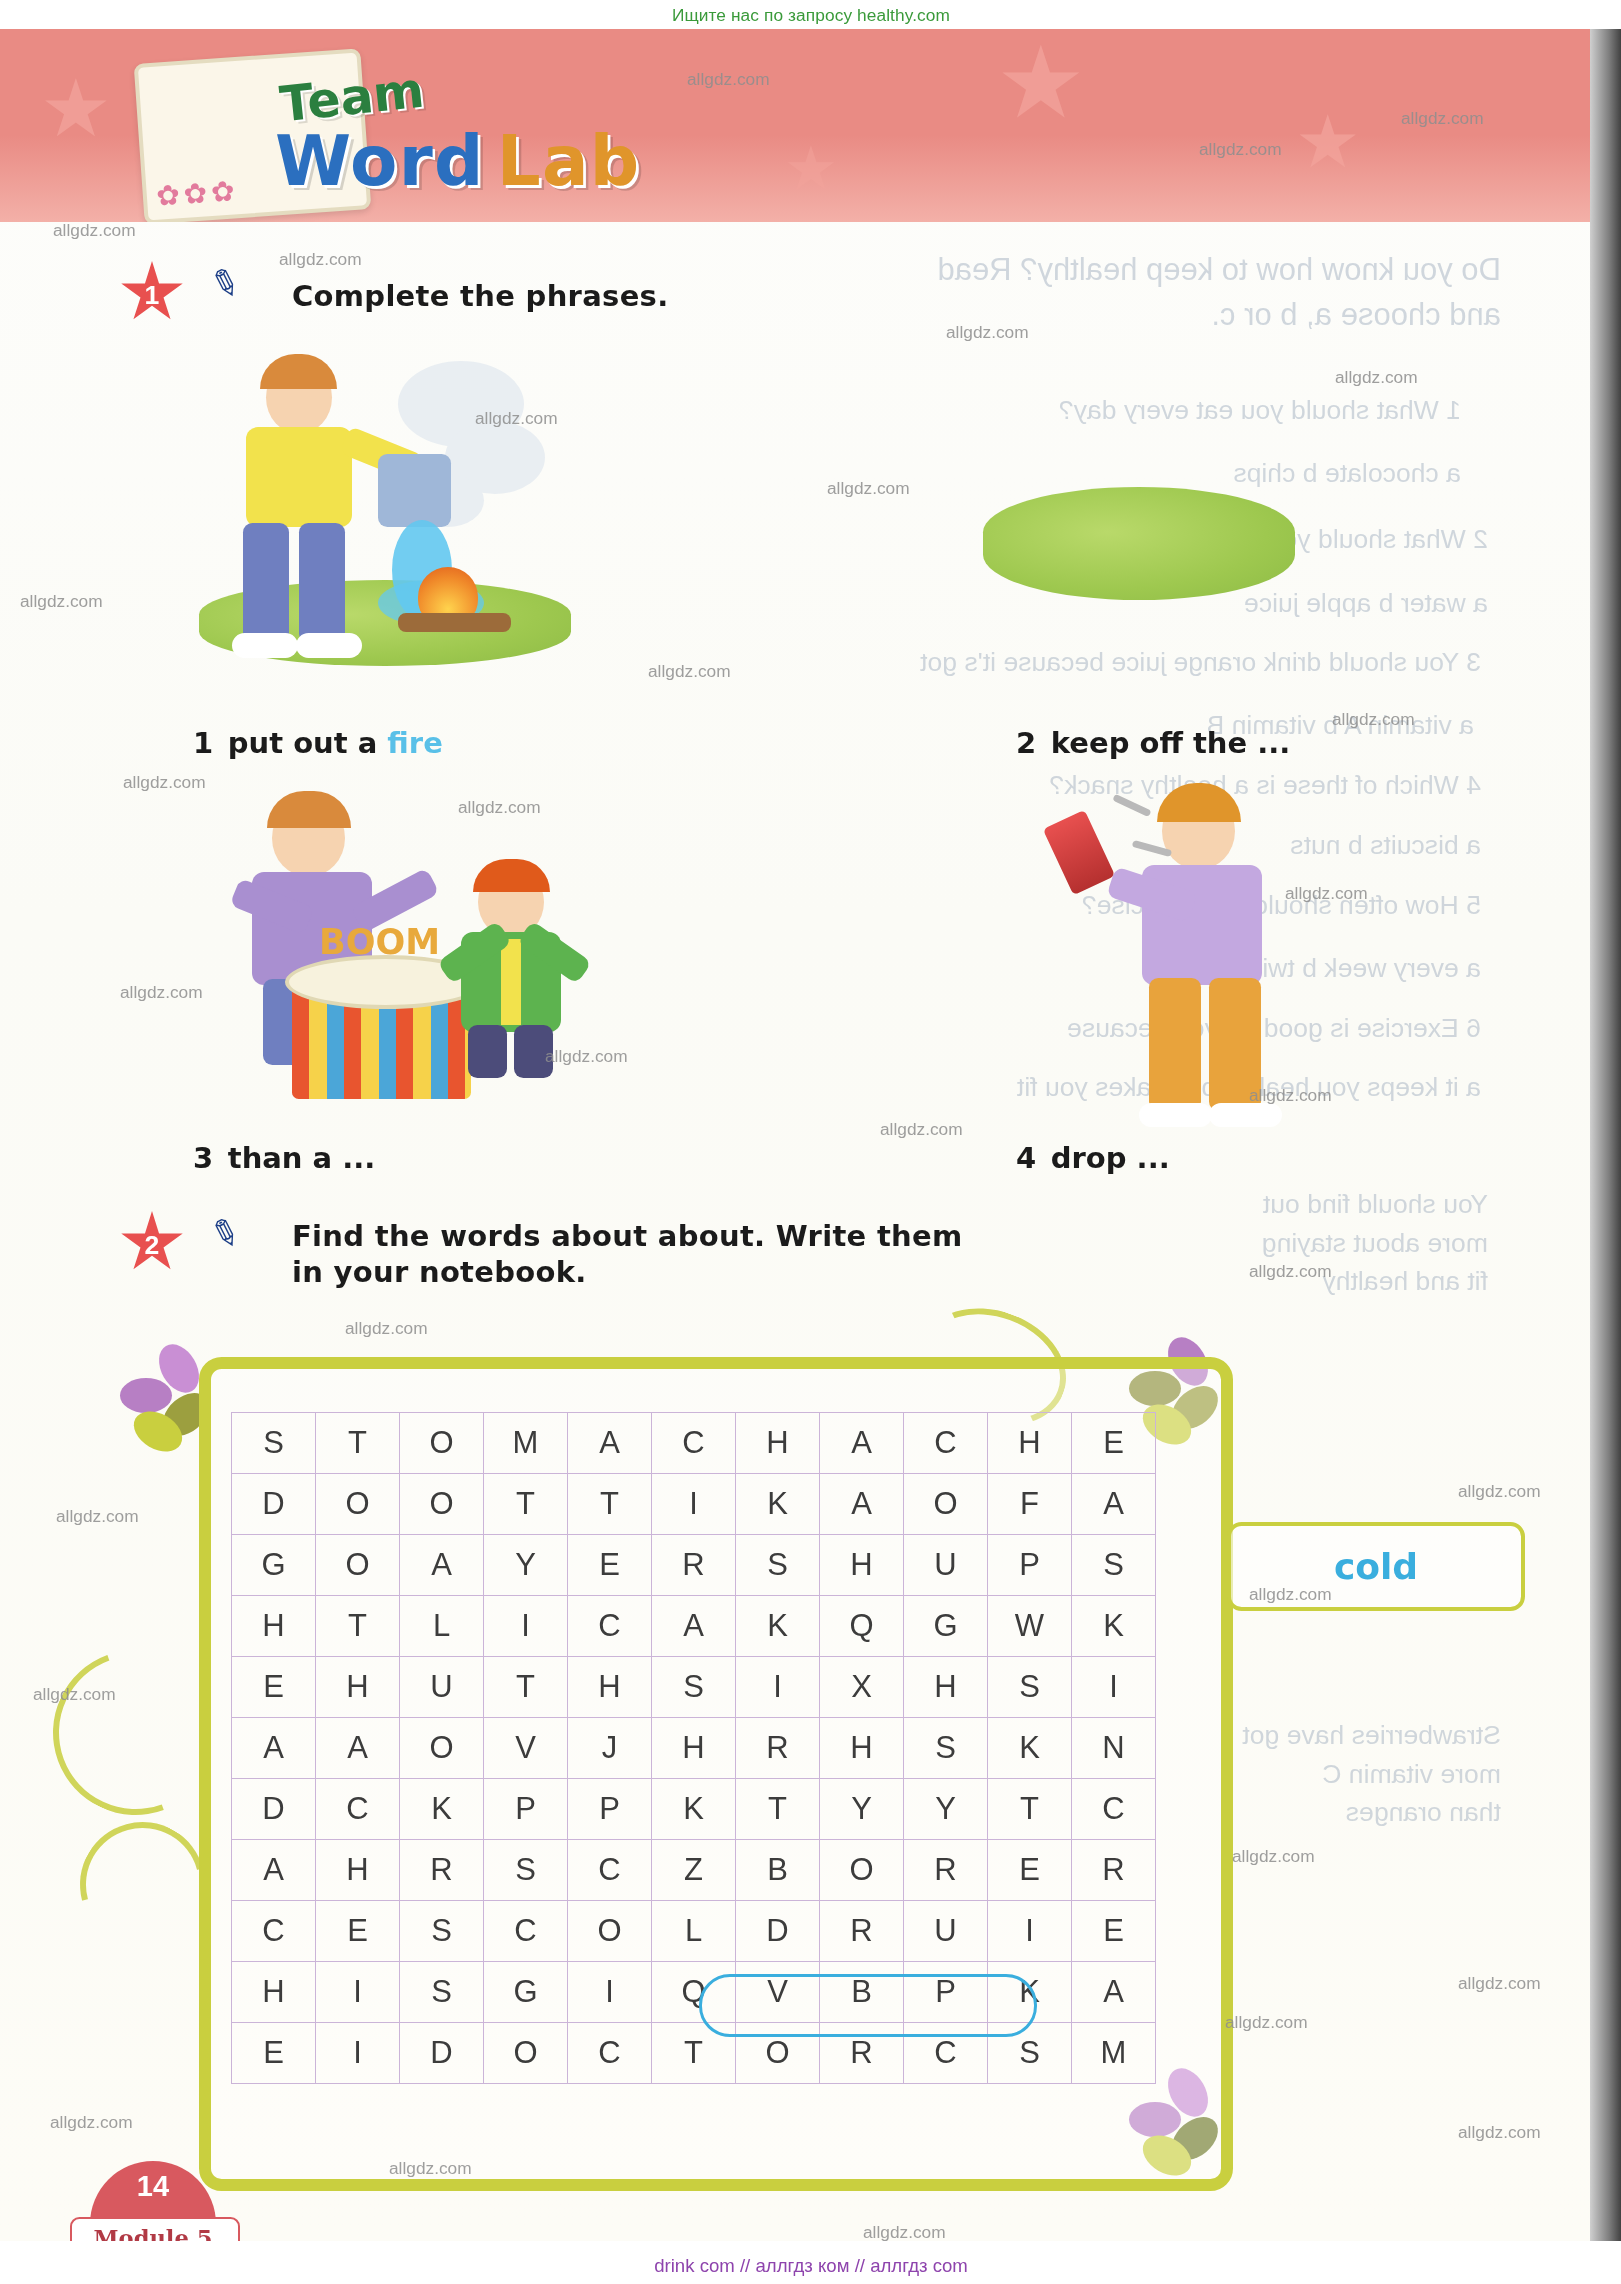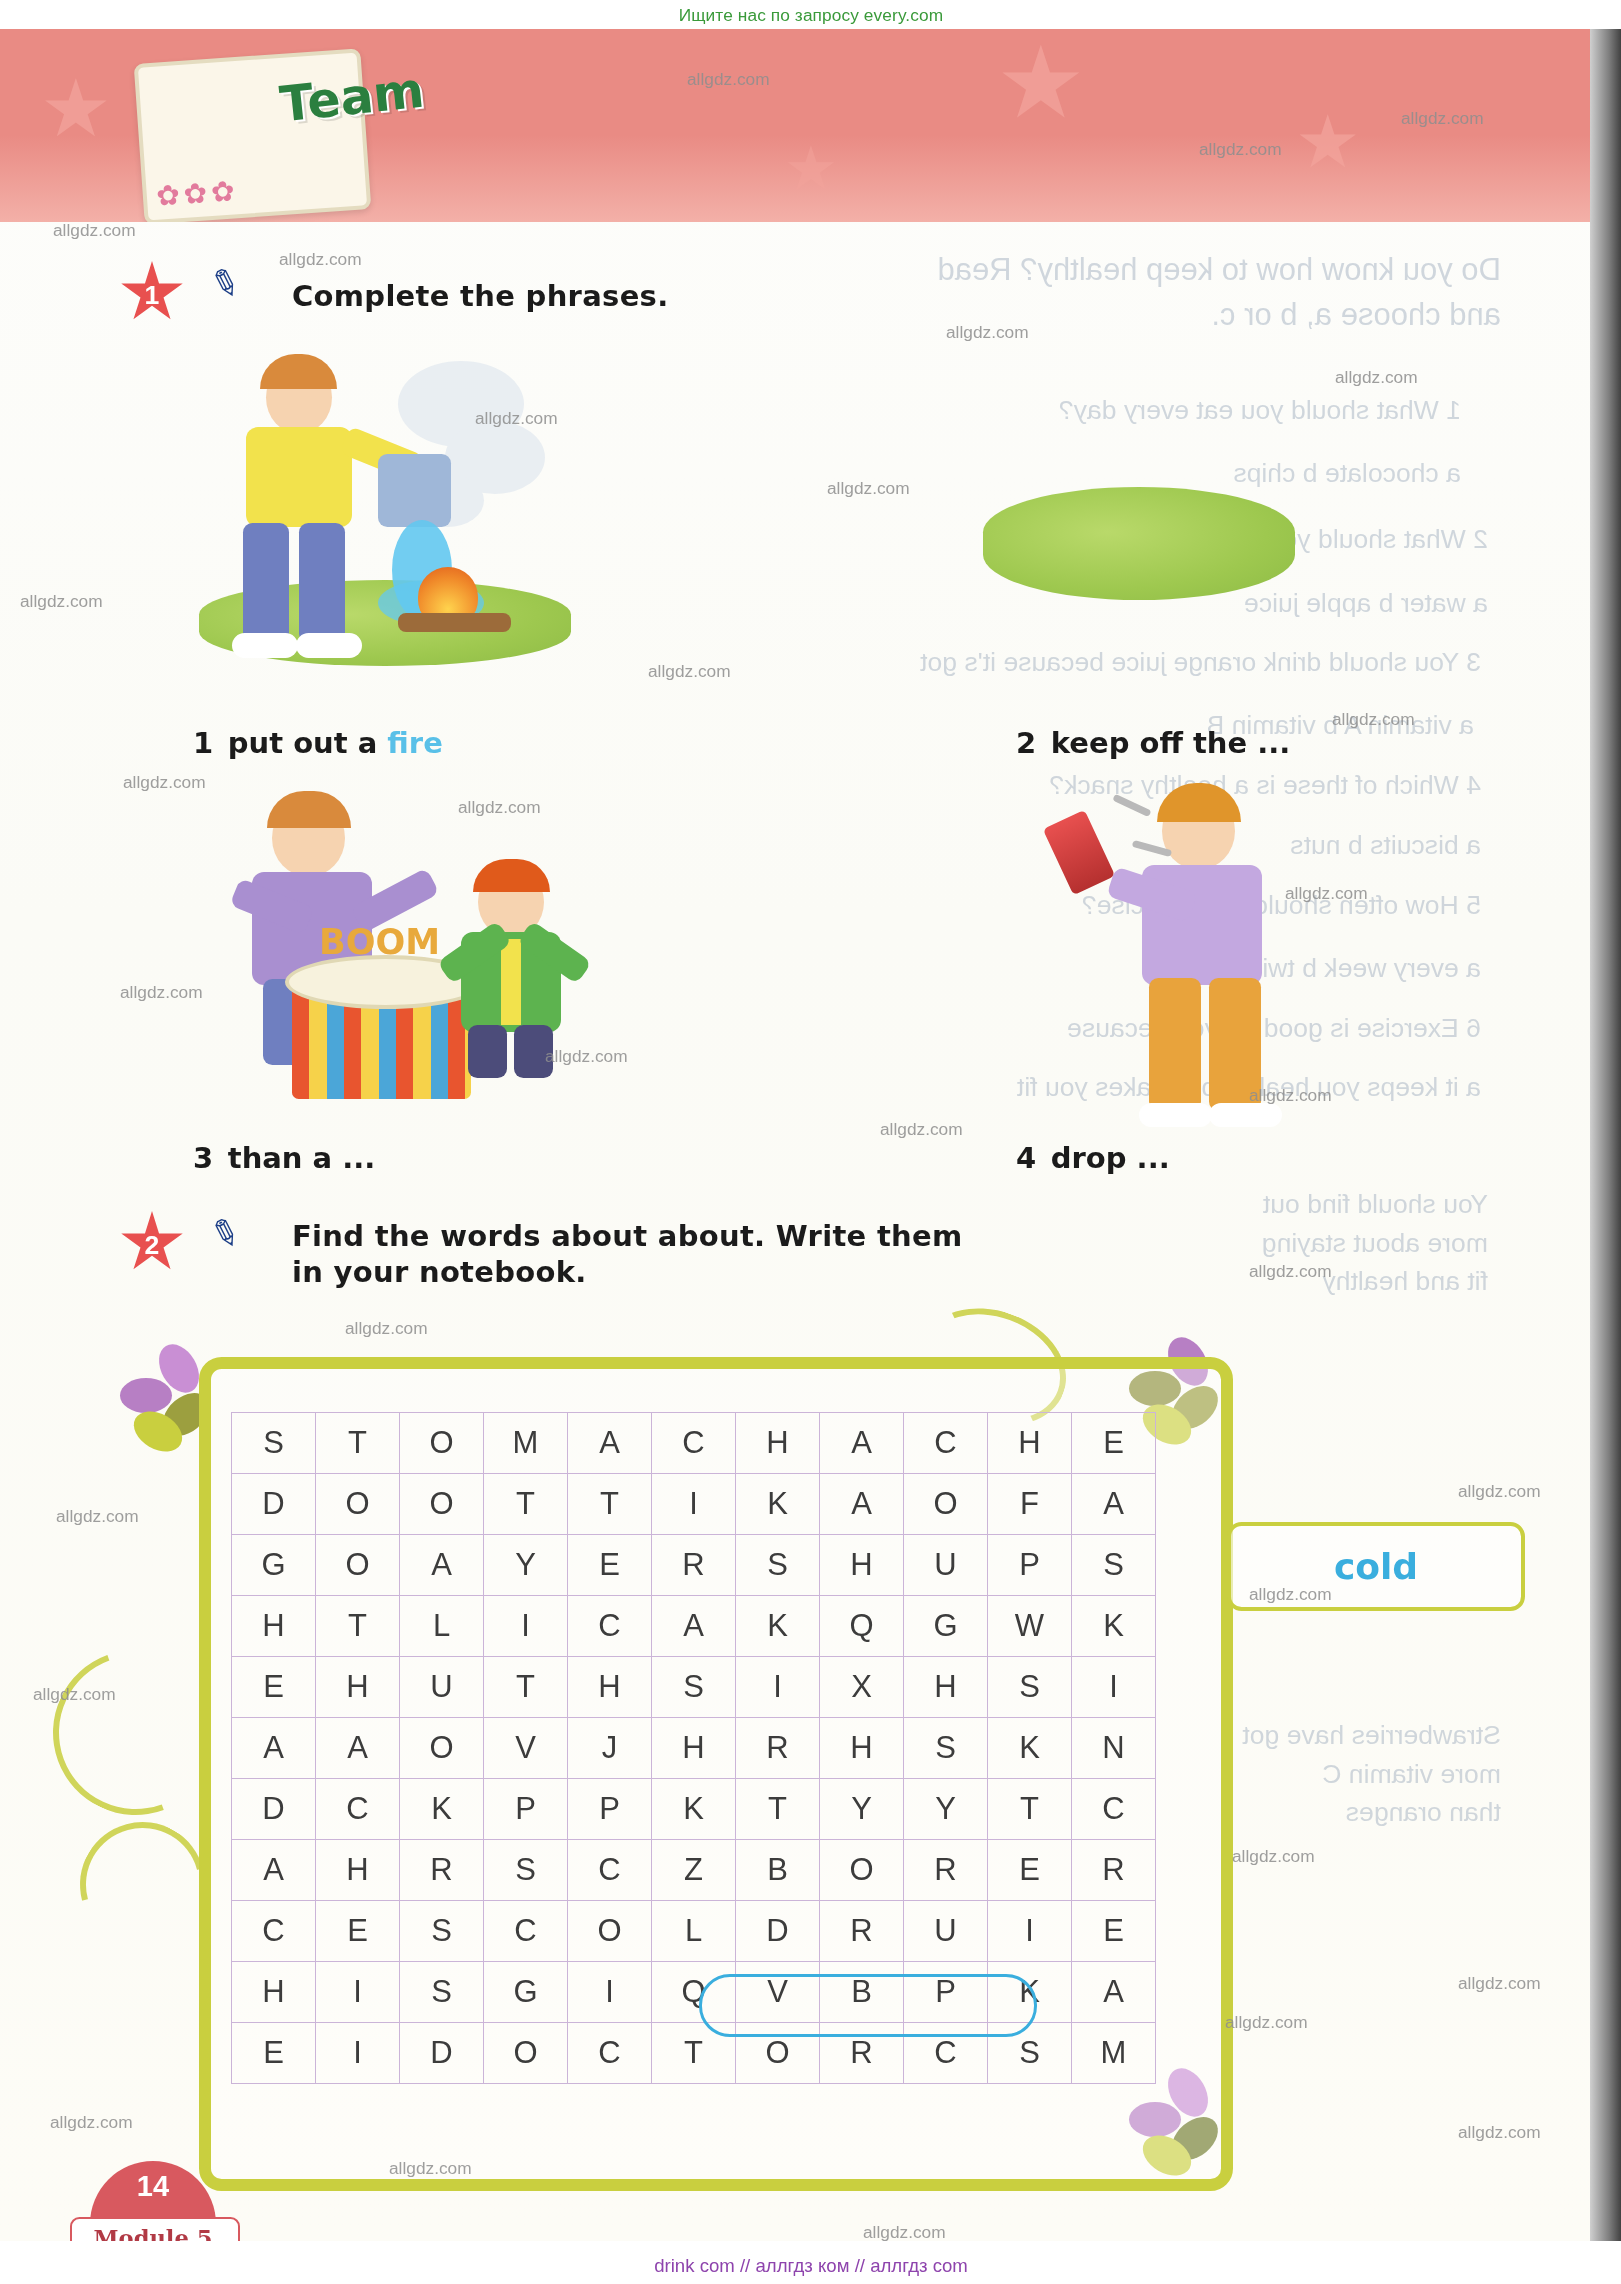--- a/index.html
+++ b/index.html
@@ -181,35 +181,38 @@
     position:absolute;border-radius:5.3px;background:linear-gradient(180deg,#e8504f,#b5302f);
   }
   .swirl{
     position:absolute;border:6.6px solid #c9cf3f;border-radius:50%;
     border-right-color:transparent;border-top-color:transparent;opacity:.85;
   }
 </style>
 </head>
 <body>
 
-<div class="top-note">Ищите нас по запросу every.com</div>
+<div class="top-note">Ищите нас по запросу healthy.com</div>
 
 <div class="page">
 
   <div class="header-band">
     <div class="star" style="left:40px;top:40px;">★</div>
     <div class="star" style="left:996px;top:13.3px;font-size:100px;">★</div>
     <div class="star" style="left:1295px;top:73px;font-size:73px;">★</div>
     <div class="star" style="left:784px;top:100px;font-size:60px;opacity:.5;">★</div>
 
     <div class="logo">
       <div class="lab-card">
         <div class="flowers">✿✿✿</div>
       </div>
       <div class="tag-top">Team</div>
+      <div class="tag-main">
+        <span style="color:#2b6fbf;">Word</span><span style="color:#e0952b;margin-left:12px;">Lab</span>
+      </div>
     </div>
   </div>
 
   <div class="ghost big" style="left:505px;top:219px;width:996px;">Do you know how to keep healthy? Read
 and choose a, b or c.</div>
   <div class="ghost" style="left:863px;top:362px;width:598px;">1  What should you eat every day?</div>
   <div class="ghost" style="left:930px;top:425px;width:531px;">a  chocolate          b  chips</div>
   <div class="ghost" style="left:857px;top:491px;width:631px;">2  What should you drink every day?</div>
   <div class="ghost" style="left:923px;top:555px;width:565px;">a  water               b  apple juice</div>
   <div class="ghost" style="left:584px;top:614px;width:897px;">3  You should drink orange juice because it's got</div>

